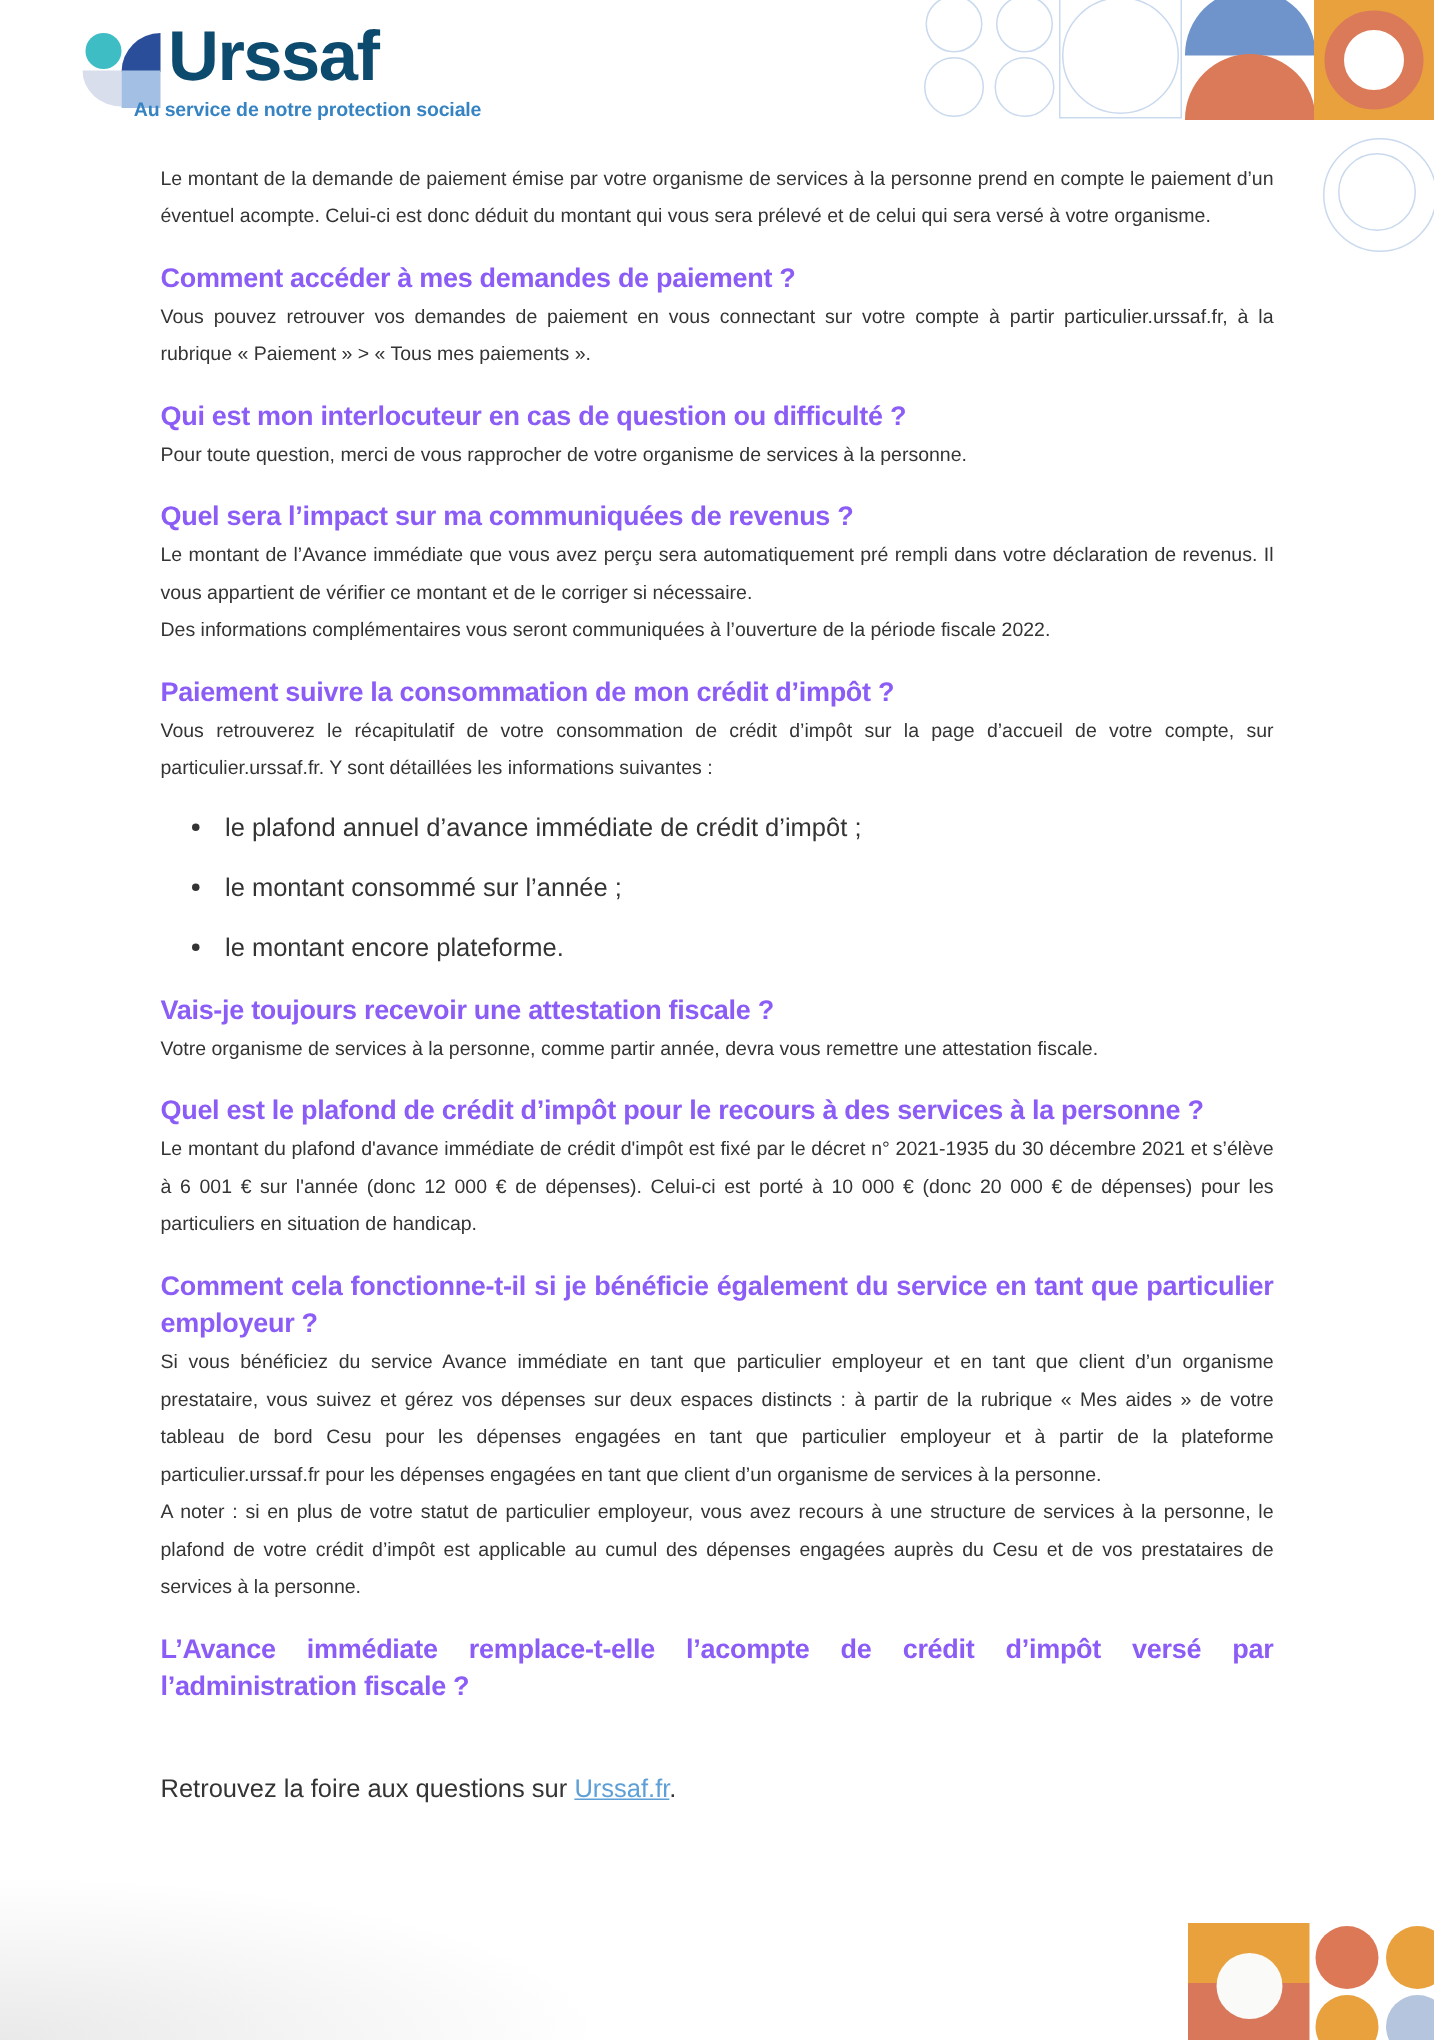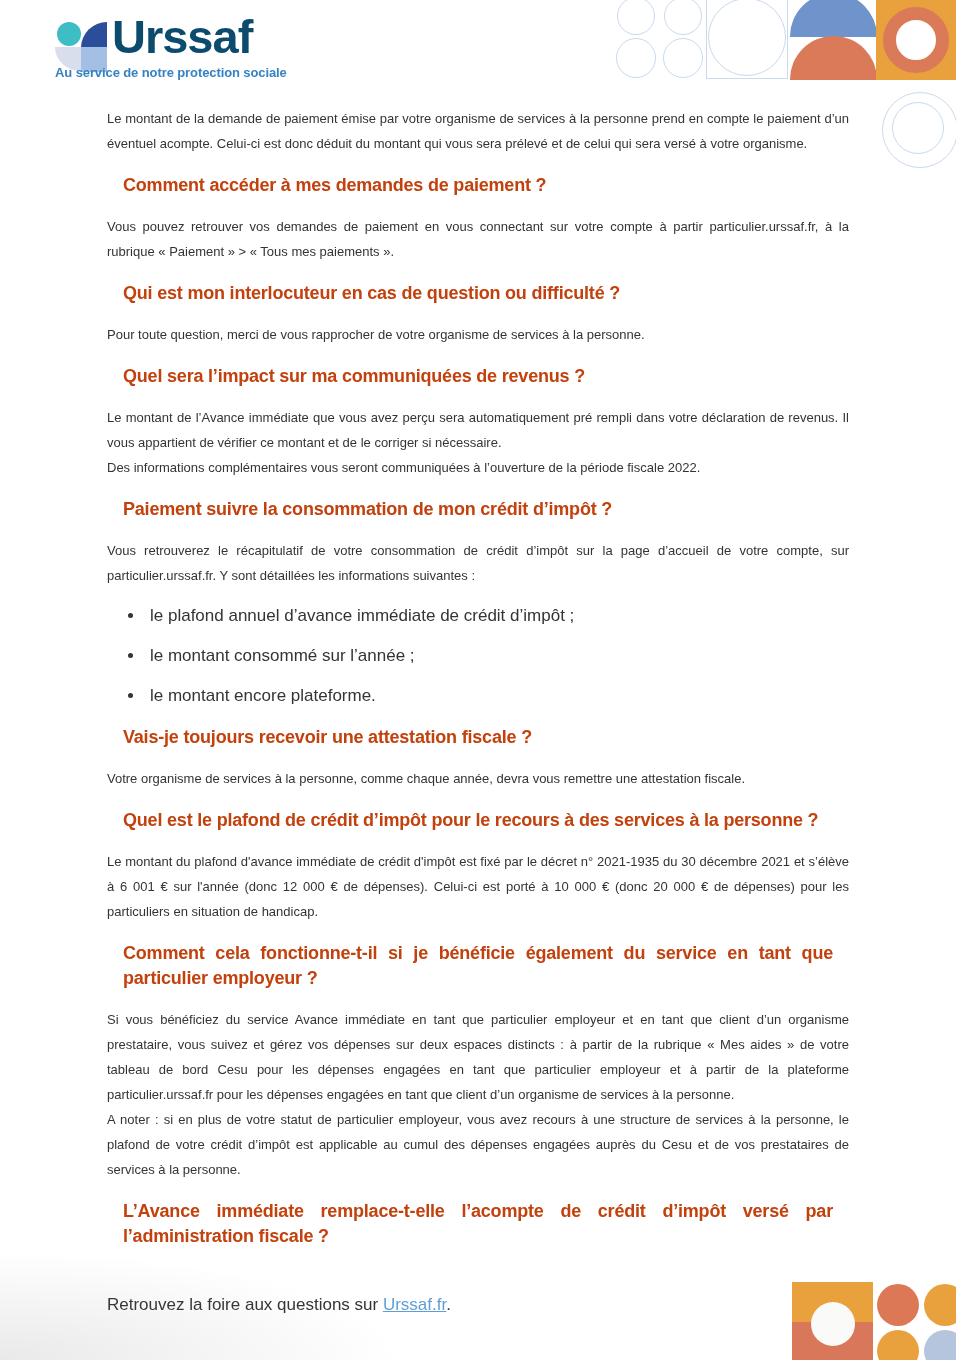--- a/index.html
+++ b/index.html
@@ -12,21 +12,21 @@
   .page{position:absolute;inset:0;overflow:hidden;}
 
   
   .logo{position:absolute;left:55px;top:13px;}
   .logo-icon{position:absolute;left:0;top:8px;width:52px;height:58px;}
   .li-tl{position:absolute;left:2px;top:1px;width:24px;height:24px;border-radius:50%;background:#3EBEC4;}
   .li-tr{position:absolute;left:26px;top:1px;width:26px;height:26px;border-top-left-radius:100%;background:#2B4E9B;}
   .li-bl{position:absolute;left:0;top:26px;width:26px;height:24px;border-bottom-left-radius:100%;background:#D9DEEC;}
   .li-br{position:absolute;left:26px;top:26px;width:26px;height:25px;background:#A3BFE3;}
   .logo-word{position:absolute;left:57px;top:-4px;font-size:47px;font-weight:bold;letter-spacing:-1px;color:#0c4a6e;}
-  .logo-tagline{position:absolute;left:0;top:52px;width:300px;font-size:13px;font-weight:bold;letter-spacing:-0.1px;color:#3583C2;white-space:nowrap;}
+  .logo-tagline{position:absolute;left:0;top:52px;width:300px;font-size:13px;font-weight:bold;letter-spacing:-0.1px;color:#3583C2;white-space:nowrap;text-align:center;}
 
   
   .outline{position:absolute;border:1px solid #C9D9EE;background:transparent;box-sizing:border-box;}
   .round{border-radius:50%;}
   .deco-c1{left:617px;top:-3px;width:38px;height:38px;}
   .deco-c2{left:664px;top:-3px;width:38px;height:38px;}
   .deco-c3{left:616px;top:38px;width:40px;height:40px;}
   .deco-c4{left:663px;top:38px;width:40px;height:40px;}
   .deco-sq-outline{left:706px;top:-4px;width:82px;height:83px;}
   .deco-sq-circ{left:708px;top:-2px;width:78px;height:78px;}
@@ -47,21 +47,21 @@
   .bc-orange-r{left:924px;top:1284px;background:#E9A13E;}
   .bc-orange-b{left:877px;top:1330px;background:#E9A13E;}
   .bc-blue{left:924px;top:1330px;background:#B5C5DE;}
   .corner-shade{position:absolute;left:0;bottom:0;width:460px;height:110px;
     background:radial-gradient(140% 160% at 0% 100%,rgba(120,120,125,0.16),rgba(120,120,125,0) 62%);}
 
   
   .content{position:absolute;left:107px;top:106px;width:742px;color:#343434;}
   p.body{margin:0;font-size:13px;line-height:25px;text-align:justify;}
   .sec{margin-top:17px;}
-  h2.q{margin:16px;font-size:18px;line-height:25px;font-weight:bold;color:#c2410c;
+  h2.q{margin:0;font-size:18px;line-height:25px;font-weight:bold;color:#8b5cf6;
        letter-spacing:-0.2px;text-align:justify;}
   h2.nowrap{white-space:nowrap;}
   ul.dots{margin:15px 0 0 0;padding:0 0 0 22px;font-size:17px;line-height:24px;}
   ul.dots li{padding-left:5px;margin:16px;}
   .mt-gap{margin-top:25px;}
   .footer{margin-top:43px;font-size:17px;line-height:25px;color:#343434;}
   .footer a{color:#5D9FD6;text-decoration:underline;}
 </style>
 </head>
 <body>
@@ -120,21 +120,21 @@
       <p class="body">Vous retrouverez le récapitulatif de votre consommation de crédit d’impôt sur la page d’accueil de votre compte, sur particulier.urssaf.fr. Y sont détaillées les informations suivantes :</p>
       <ul class="dots">
         <li>le plafond annuel d’avance immédiate de crédit d’impôt ;</li>
         <li>le montant consommé sur l’année ;</li>
         <li>le montant encore plateforme.</li>
       </ul>
     </section>
 
     <section class="sec">
       <h2 class="q">Vais-je toujours recevoir une attestation fiscale ?</h2>
-      <p class="body">Votre organisme de services à la personne, comme chaque année, devra vous remettre une attestation fiscale.</p>
+      <p class="body">Votre organisme de services à la personne, comme partir année, devra vous remettre une attestation fiscale.</p>
     </section>
 
     <section class="sec">
       <h2 class="q nowrap">Quel est le plafond de crédit d’impôt pour le recours à des services à la personne ?</h2>
       <p class="body">Le montant du plafond d'avance immédiate de crédit d'impôt est fixé par le décret n° 2021-1935 du 30 décembre 2021 et s’élève à 6 001 € sur l'année (donc 12 000 € de dépenses). Celui-ci est porté à 10 000 € (donc 20 000 € de dépenses) pour les particuliers en situation de handicap.</p>
     </section>
 
     <section class="sec">
       <h2 class="q">Comment cela fonctionne-t-il si je bénéficie également du service en tant que particulier employeur ?</h2>
       <p class="body">Si vous bénéficiez du service Avance immédiate en tant que particulier employeur et en tant que client d’un organisme prestataire, vous suivez et gérez vos dépenses sur deux espaces distincts : à partir de la rubrique « Mes aides » de votre tableau de bord Cesu pour les dépenses engagées en tant que particulier employeur et à partir de la plateforme particulier.urssaf.fr pour les dépenses engagées en tant que client d’un organisme de services à la personne.</p>

